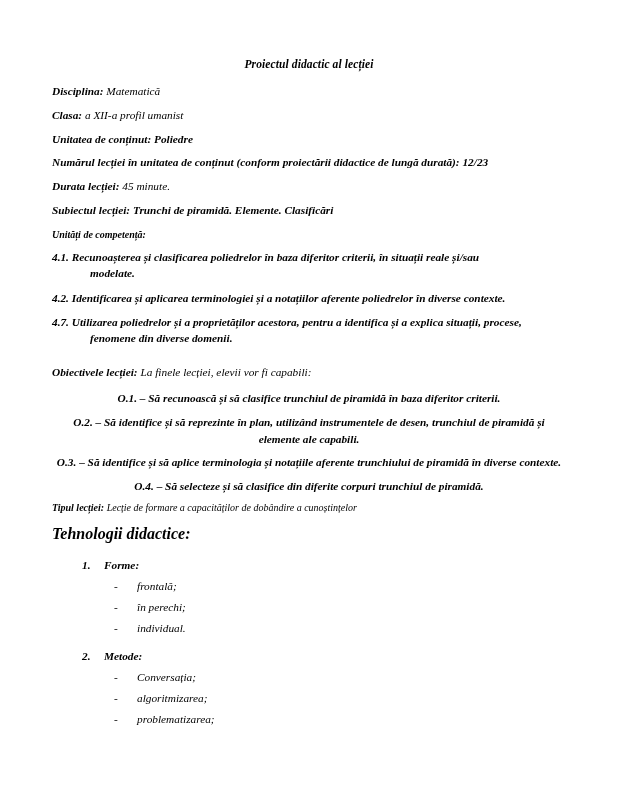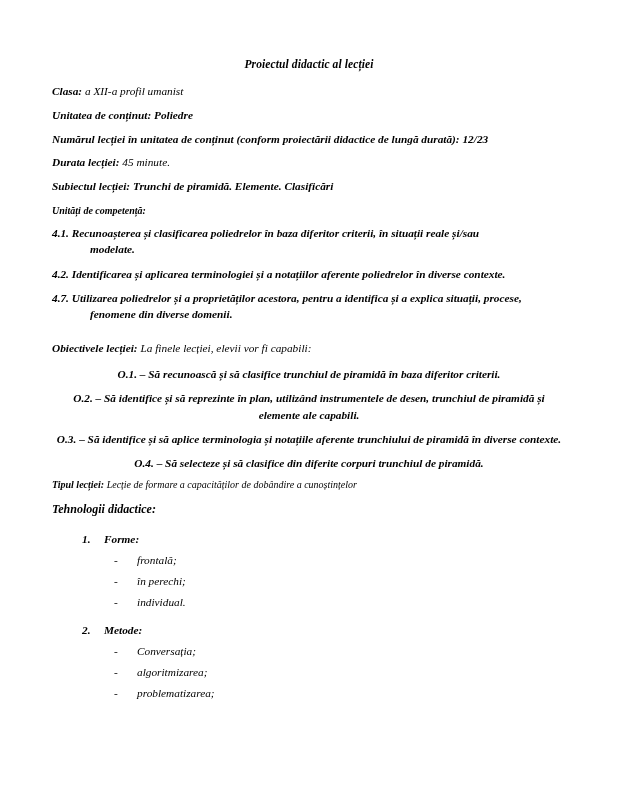--- a/index.html
+++ b/index.html
@@ -94,21 +94,21 @@
     font-style: italic;
     font-weight: bold;
   }
   .tip-line .v {
     font-style: italic;
     font-weight: normal;
   }
   .teh-head {
     font-style: italic;
     font-weight: bold;
-    font-size: 12px;
+    font-size: 16px;
     margin: 0 0 10px 0;
   }
   .num-item {
     font-style: italic;
     font-weight: bold;
     font-size: 11.3px;
     margin: 16px 0 9px 0;
     padding-left: 30px;
     font-family: Liberation Serif, serif;
   }
@@ -133,20 +133,24 @@
     padding-left: 23px;
   }
 </style>
 </head>
 <body>
 
 <div class="page">
 
   <div class="doc-title">Proiectul didactic al lecției</div>
 
+  <div class="line">
+    <span class="lead">Disciplina:</span>
+    <span class="plain-after">Matematică</span>
+  </div>
 
   <div class="line">
     <span class="lead">Clasa:</span>
     <span class="plain-after">a XII-a profil umanist</span>
   </div>
 
   <div class="line">
     <span class="lead">Unitatea de conținut:</span>
     <span class="lead">Poliedre</span>
   </div>

